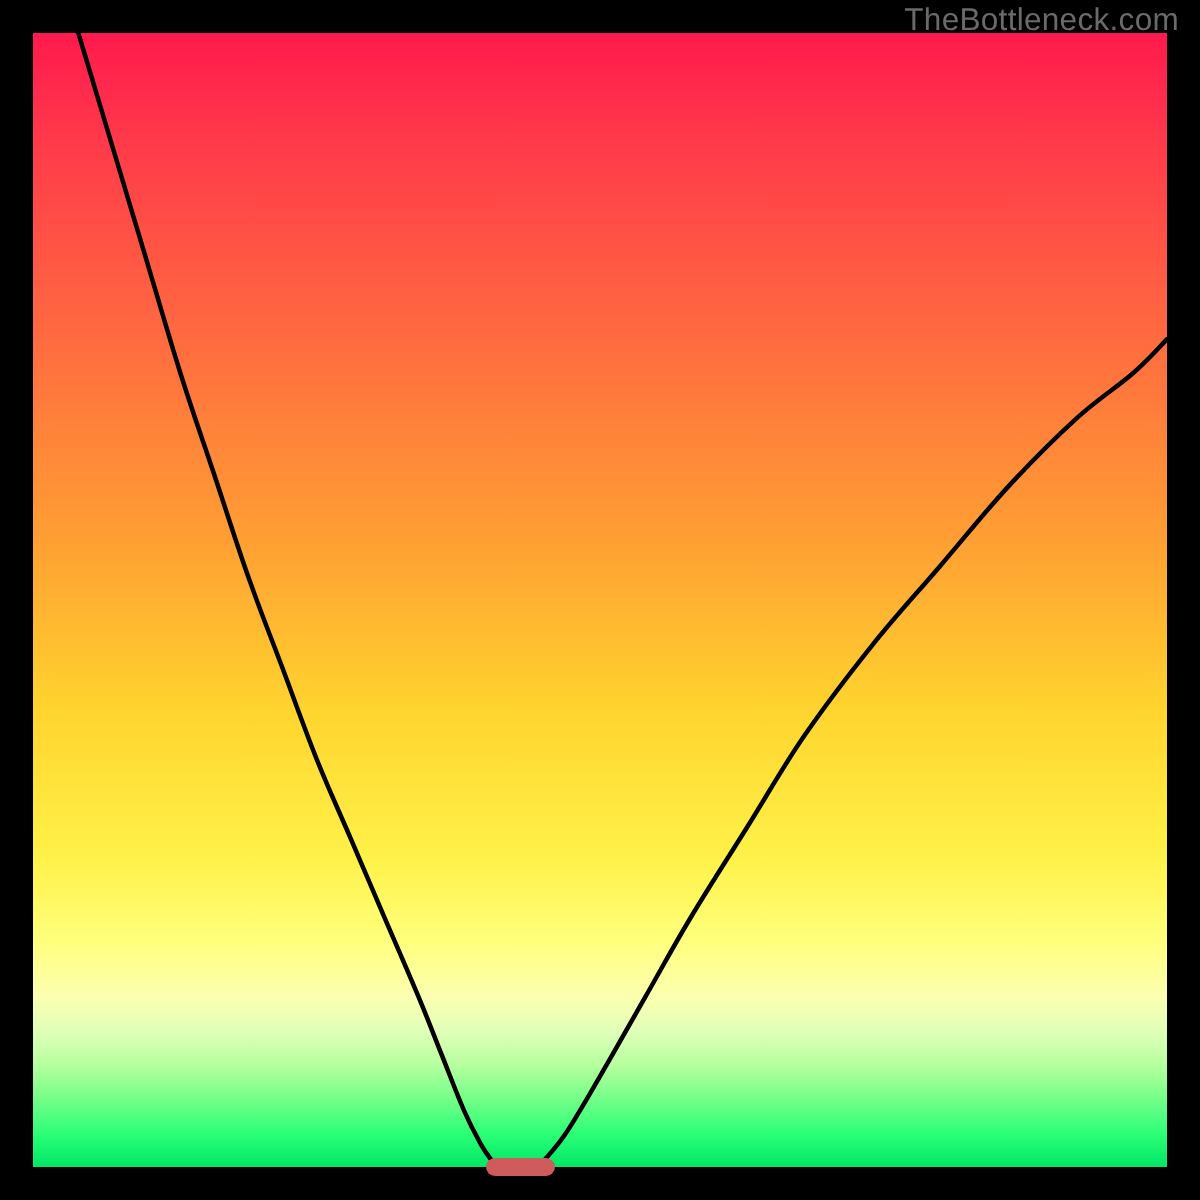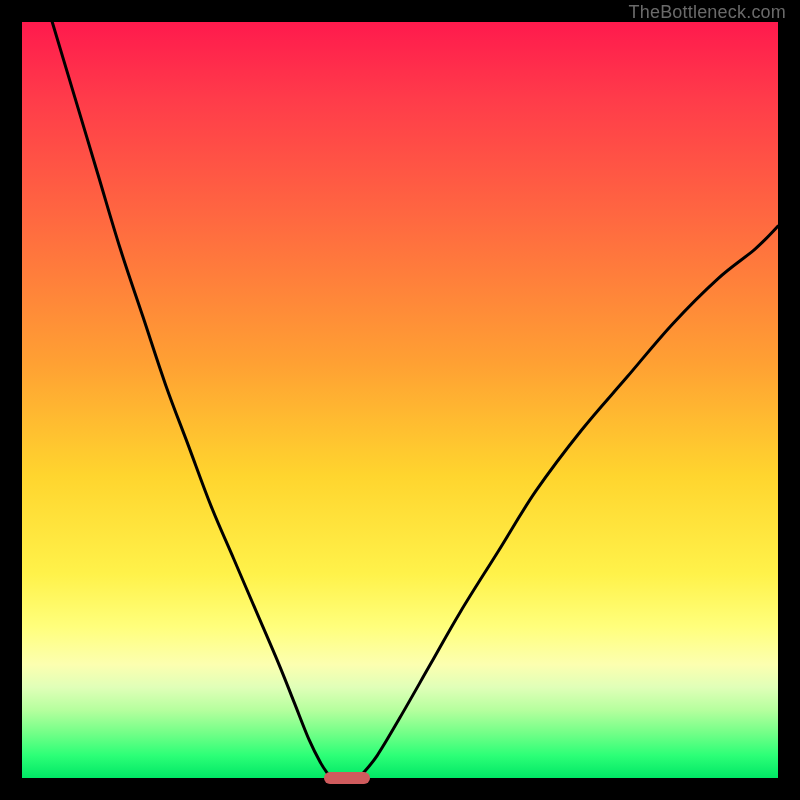--- a/index.html
+++ b/index.html
@@ -39,21 +39,21 @@
       #74ff88 94%,
       #2dff77 97%,
       #00e765 100%
     );
   }
   .watermark {
     position: absolute;
     top: 2px;
     right: 14px;
     color: #6a6a6a;
-    font-size: 18px;
+    font-size: 21px;
     letter-spacing: 0.2px;
     font-weight: 400;
     user-select: none;
   }
   svg.curve {
     position: absolute;
     left: 0;
     top: 0;
     width: 756px;
     height: 756px;

